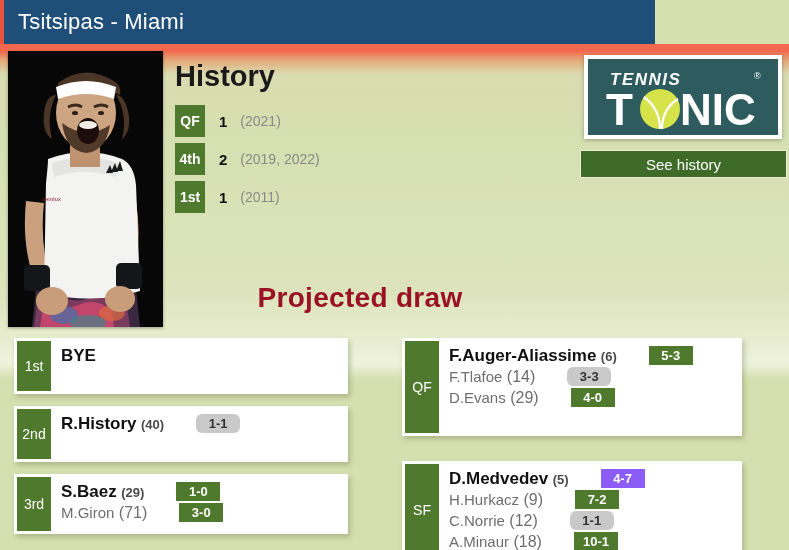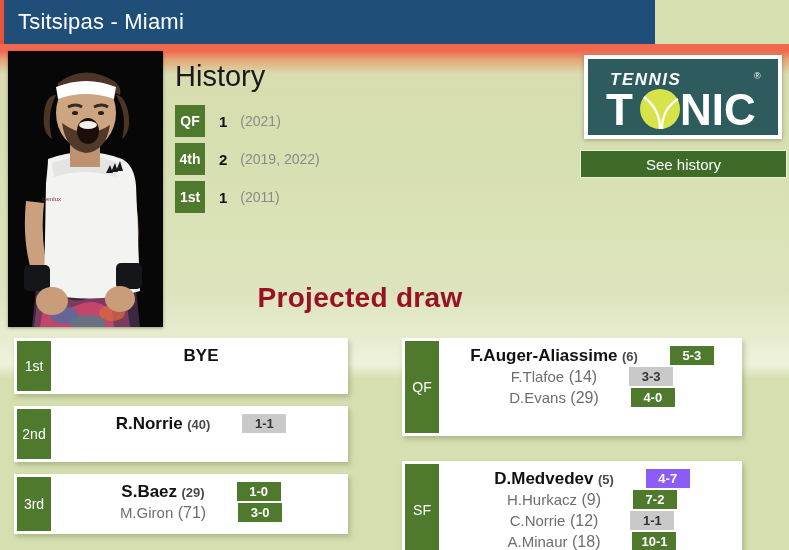--- a/index.html
+++ b/index.html
@@ -44,21 +44,21 @@
     position: absolute; left: 8px; top: 51px; width: 155px; height: 276px;
     background: #050505;
     overflow: hidden;
     box-shadow: 0 1px 3px rgba(0,0,0,.35);
   }
   #photo svg { display: block; width: 155px; height: 276px; }
 
   
   #history-title {
     position: absolute; left: 175px; top: 60px;
-    font-size: 29px; color: #1a1a1a; font-weight: normal;
+    font-size: 29px; color: #1a1a1a; font-weight: bold;
   }
   .hist-row {
     position: absolute; left: 175px;
     height: 32px; display: flex; align-items: center;
   }
   .hist-badge {
     width: 30px; height: 32px;
     background: #4f7a2e; color: #fff;
     display: flex; align-items: center; justify-content: center;
     font-size: 14px; font-weight: bold;
@@ -107,39 +107,39 @@
     background: #4f7a2e; color: #ffffff;
     display: flex; align-items: center; justify-content: center;
     font-size: 14px;
   }
   .card-body {
     flex: 1 1 auto; position: relative;
     padding: 4px 0 4px 10px;
   }
   .player-line {
     height: 21px; display: flex; align-items: center;
-    justify-content: center; padding-right: 4px;
+    justify-content: flex-start; padding-right: 4px;
   }
   .player-name {
     font-size: 15px; color: #6e6e6e; white-space: nowrap;
   }
   .player-line.top .player-name {
     font-size: 17px; font-weight: bold; color: #111111;
   }
   .player-line.top .rank { font-size: 13px; font-weight: bold; color: #4a4a4a; }
   .rank { color: #6e6e6e; }
   .score {
     min-width: 44px; height: 19px; padding: 0 6px;
     display: flex; align-items: center; justify-content: center;
     font-size: 13px; font-weight: bold;
     font-family: "Liberation Sans", sans-serif;
     margin-left: 32px;
   }
   .score.green { background: #4f7a2e; color: #ffffff; }
-  .score.gray  { background: #c9c9c9; color: #333333; }
+  .score.gray  { background: #c9c9c9; color: #333333; border-radius: 6px; }
   .score.red   { background: #8b5cf6; color: #ffffff; }
 
   
   #card-1st { left: 14px; top: 338px; width: 334px; height: 56px; }
   #card-2nd { left: 14px; top: 406px; width: 334px; height: 56px; }
   #card-3rd { left: 14px; top: 474px; width: 334px; height: 60px; }
   
   #card-qf  { left: 402px; top: 338px; width: 340px; height: 98px; }
   #card-sf  { left: 402px; top: 461px; width: 340px; height: 98px; }
 </style>
@@ -241,21 +241,21 @@
     <div class="player-line top">
       <span class="player-name">BYE</span>
     </div>
   </div>
 </div>
 
 <div class="card" id="card-2nd">
   <div class="card-badge">2nd</div>
   <div class="card-body">
     <div class="player-line top">
-      <span><span class="player-name">R.Norrie</span>
+      <span><span class="player-name">R.History</span>
         <span class="rank">(40)</span></span>
       <span class="score gray">1-1</span>
     </div>
   </div>
 </div>
 
 <div class="card" id="card-3rd">
   <div class="card-badge">3rd</div>
   <div class="card-body">
     <div class="player-line top">

